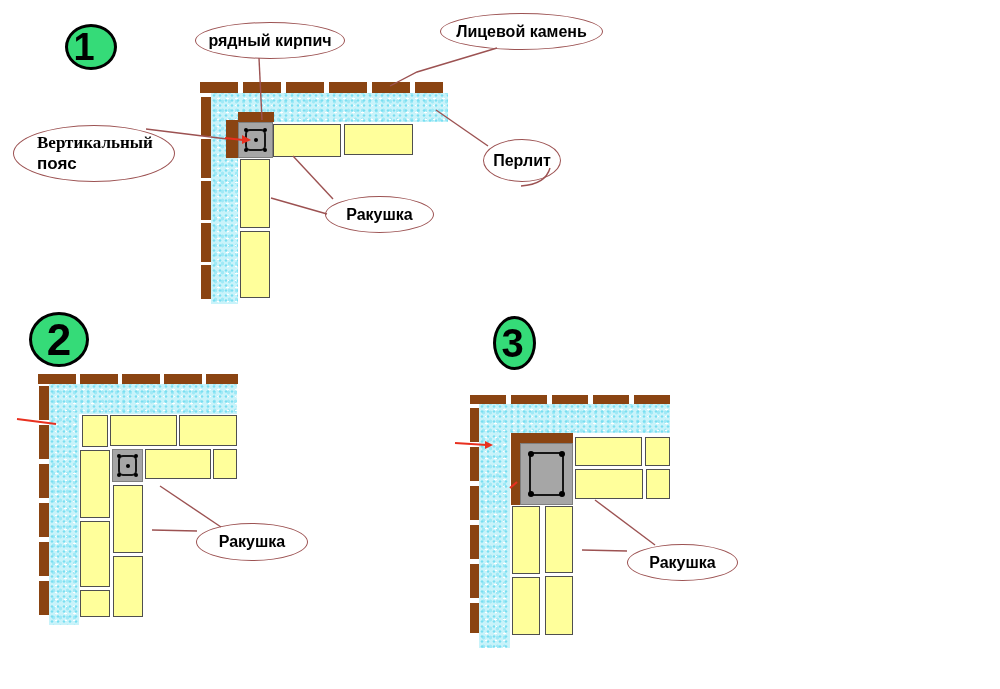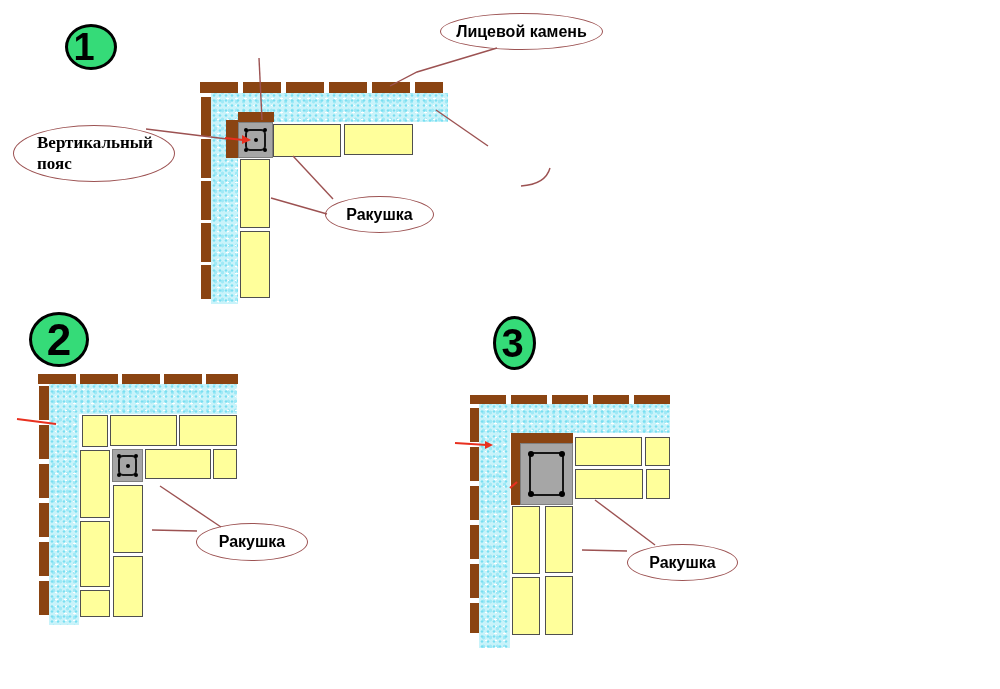--- a/index.html
+++ b/index.html
@@ -155,32 +155,38 @@
     <g style="fill:var(--arrow-red)" stroke="none">
       <polygon points="242,135 251,140 242,144"></polygon>
       <polygon points="485,441 493,445 485,449"></polygon>
     </g>
   </svg>
 
   <div class="abs badge" style="left:65px;top:24px;width:52px;height:46px;font-size:38px;padding-right:14px;">1</div>
   <div class="abs badge" style="left:29px;top:312px;width:60px;height:55px;font-size:44px;">2</div>
   <div class="abs badge" style="left:493px;top:316px;width:43px;height:54px;font-size:40px;padding-right:4px;">3</div>
 
+  <div class="abs callout" style="left:195px;top:22px;width:150px;height:37px;">
+    <span>рядный кирпич</span>
+  </div>
 
   <div class="abs callout" style="left:440px;top:13px;width:163px;height:37px;">
     <span>Лицевой камень</span>
   </div>
 
   <div class="abs callout callout-multiline" style="left:13px;top:125px;width:162px;height:57px;font-size:17px;">
     <span>
       <span style="display:block;font-family:Liberation Serif, serif;">Вертикальный</span>
-      <span style="display:block;font-family:Liberation Serif, serif;">пояс</span>
+      <span style="display:block;">пояс</span>
     </span>
   </div>
 
+  <div class="abs callout" style="left:483px;top:139px;width:78px;height:43px;">
+    <span>Перлит</span>
+  </div>
 
   <div class="abs callout" style="left:325px;top:196px;width:109px;height:37px;">
     <span>Ракушка</span>
   </div>
 
   <div class="abs callout" style="left:196px;top:523px;width:112px;height:38px;">
     <span>Ракушка</span>
   </div>
 
   <div class="abs callout" style="left:627px;top:544px;width:111px;height:37px;">

